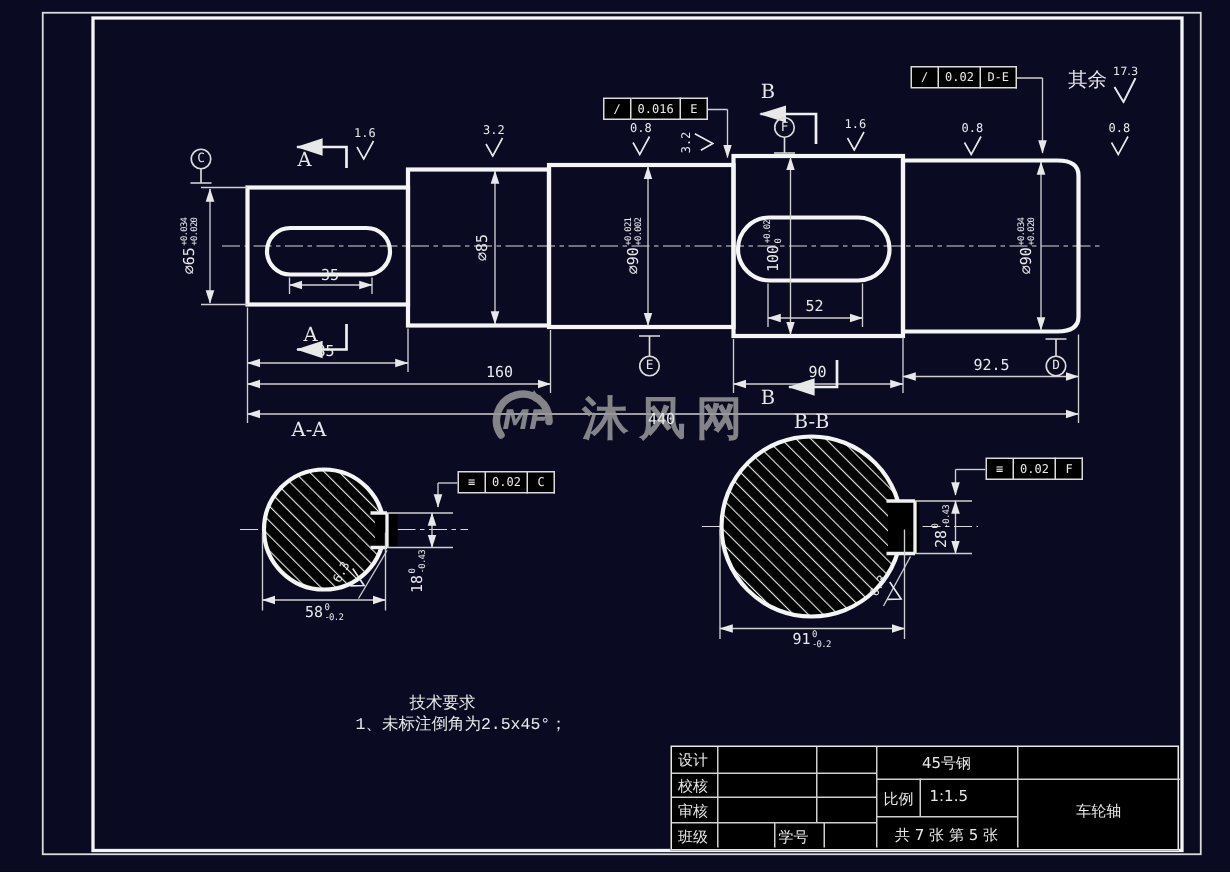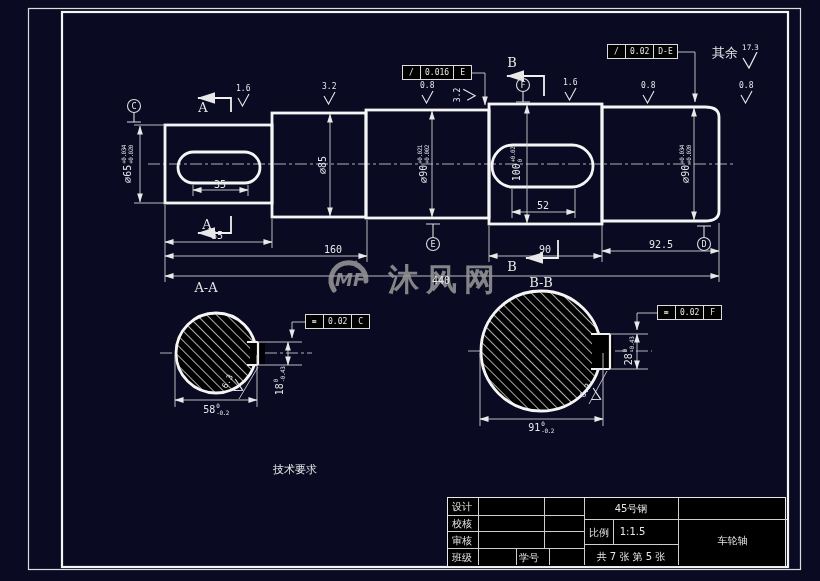--- a/index.html
+++ b/index.html
@@ -325,20 +325,21 @@
 <div class="txt hd" style="left:541px;top:427px">
   <span>91</span>
       <span class="tol">
         <span>0</span>
         <span>-0.2</span>
       </span>
 </div>
 
 <div id="tech">
   <div class="tt">技术要求</div>
+  <div>1、未标注倒角为2.5x45°；</div>
 </div>
 
 <div id="tblock">
 
   <div class="tb-line" style="left:30px;top:0;width:1px;height:67px"></div>
   <div class="tb-line" style="left:96px;top:0;width:1px;height:50px"></div>
   <div class="tb-line" style="left:136px;top:0;width:1px;height:67px"></div>
   <div class="tb-line" style="left:230px;top:0;width:1px;height:67px"></div>
   <div class="tb-line" style="left:68px;top:50px;width:1px;height:17px"></div>
   <div class="tb-line" style="left:101px;top:50px;width:1px;height:17px"></div>

